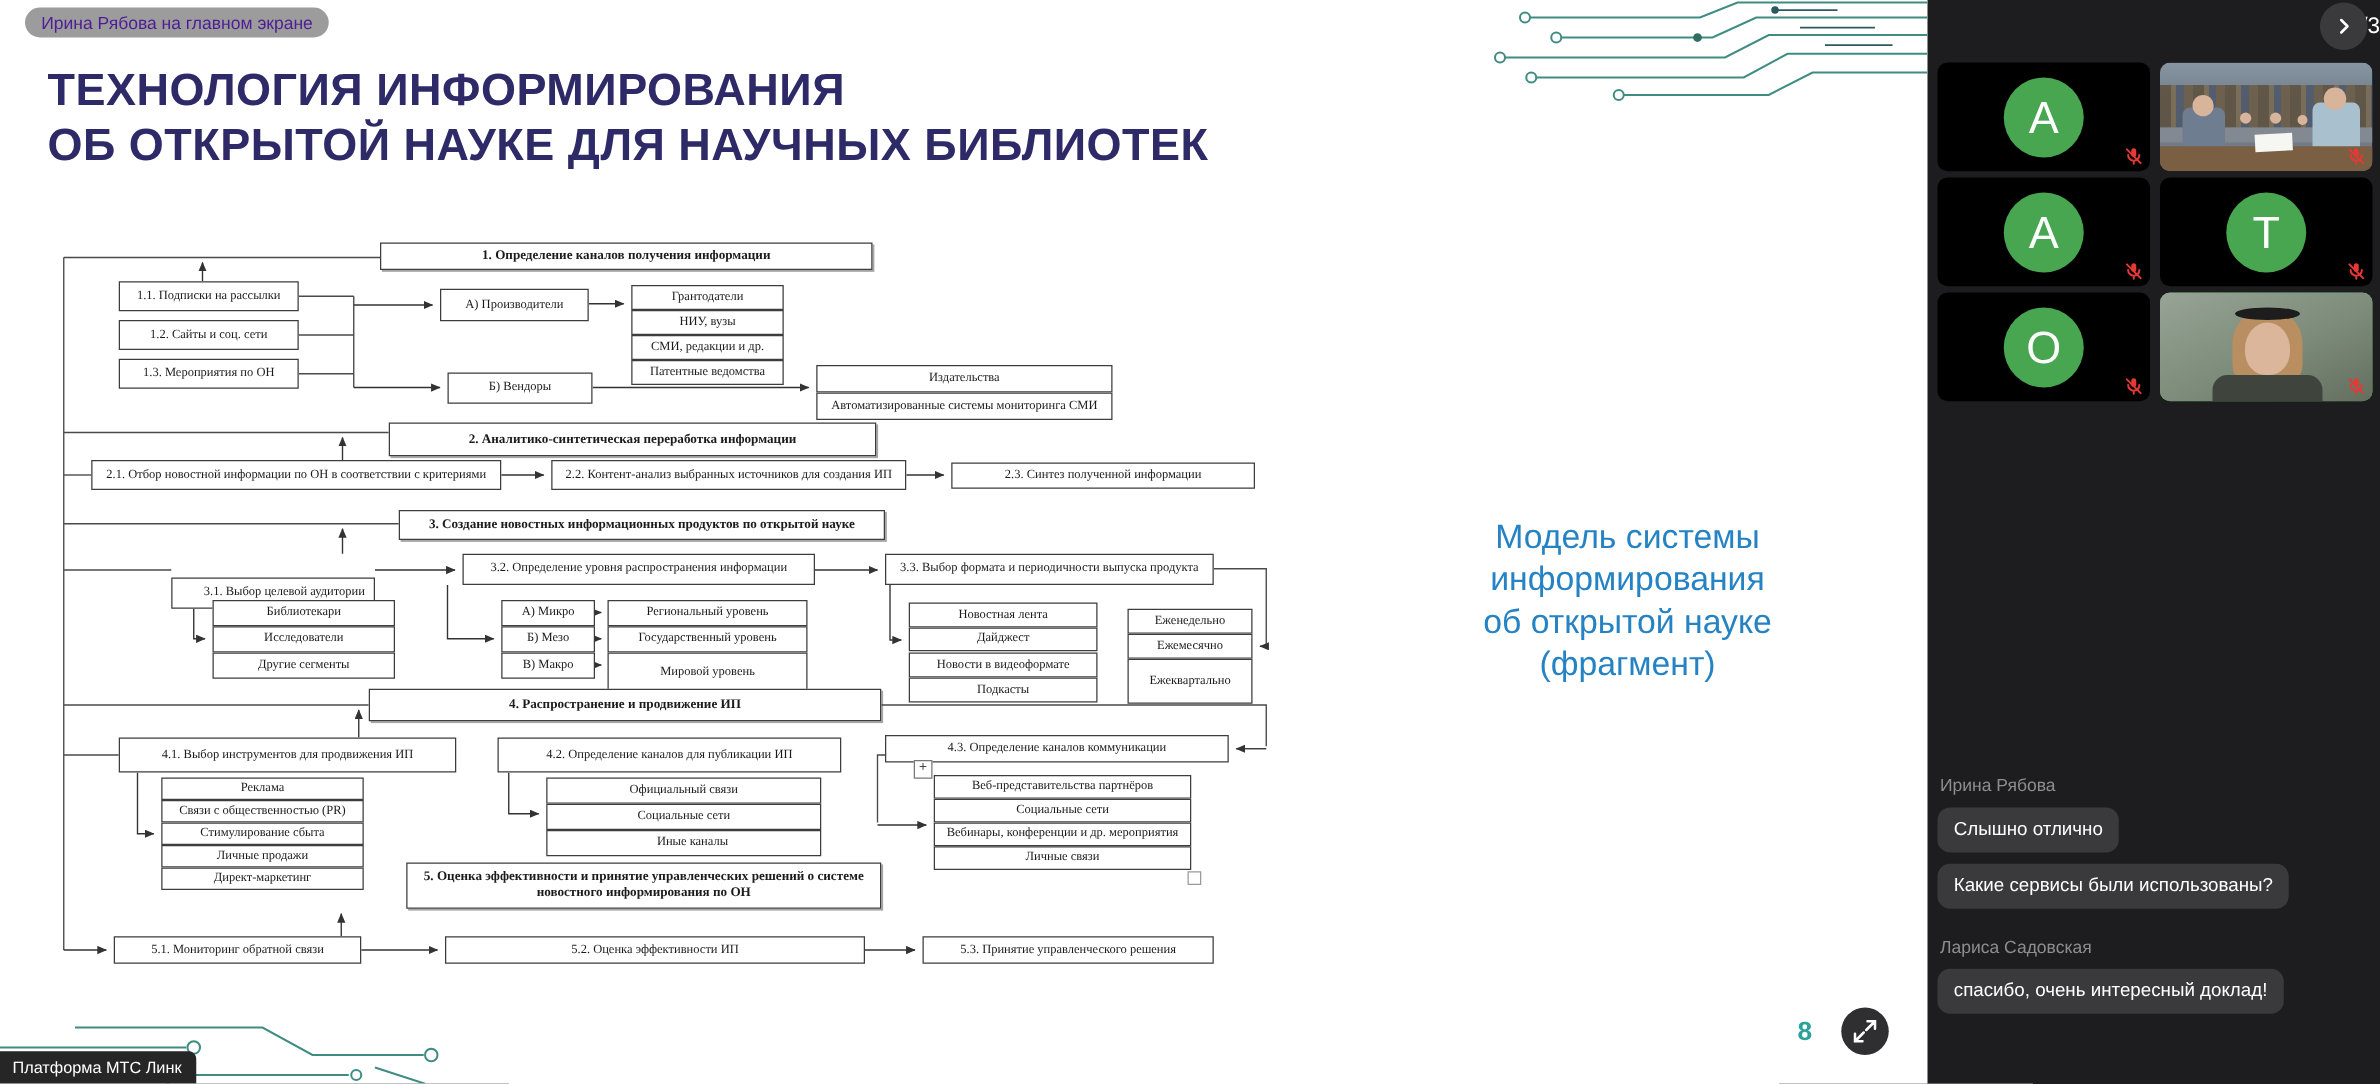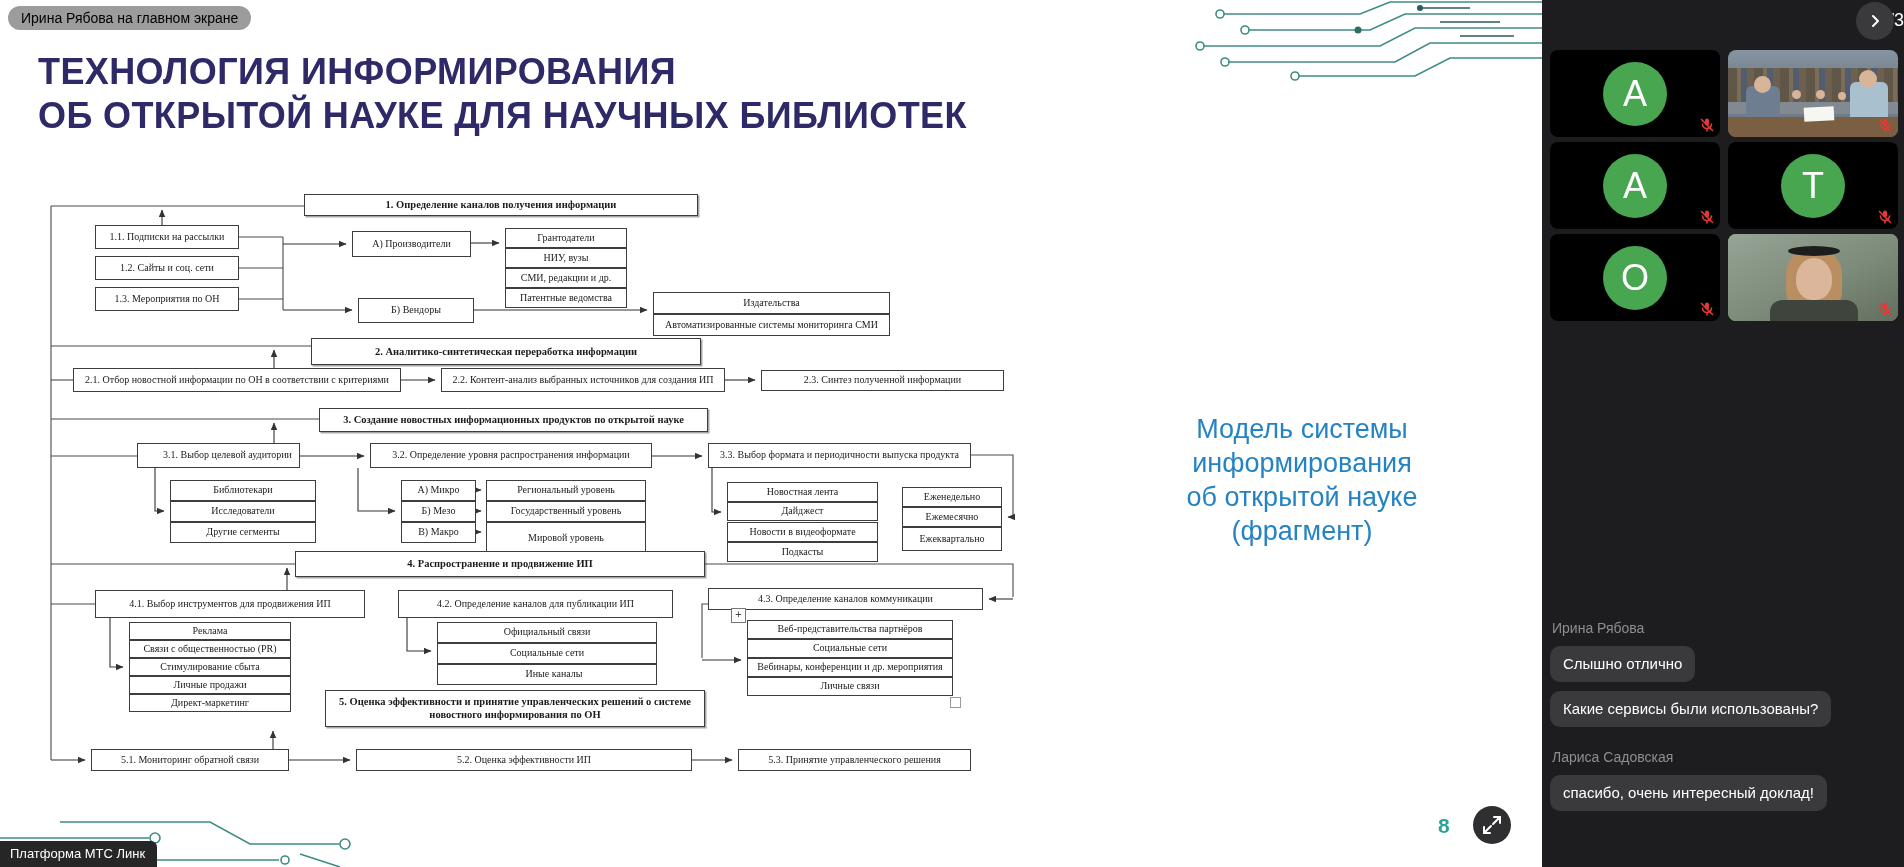--- a/index.html
+++ b/index.html
@@ -1,19 +1,19 @@
 <!DOCTYPE html>
 <html><head>
 <meta charset="utf-8">
 <style>
   html,body{margin:0;padding:0;background:#000;}
   #app{position:relative;width:1904px;height:867px;overflow:hidden;font-family:"Liberation Sans",sans-serif;background:#fff;}
   
   #slide{position:absolute;left:0;top:0;width:1542px;height:867px;background:#fff;overflow:hidden;}
-  .presenter-pill{position:absolute;left:8px;top:6px;background:rgba(148,148,148,.92);color:#000000;font-size:14px;
+  .presenter-pill{position:absolute;left:20px;top:6px;background:rgba(148,148,148,.92);color:#4c1d95;font-size:14px;
     padding:4px 13px;border-radius:13px;z-index:30;}
   .slide-title{position:absolute;left:38px;top:50px;color:#2e2a68;font-weight:700;font-size:36px;line-height:44px;letter-spacing:.4px;z-index:5;}
   .caption{position:absolute;left:1150px;top:412px;width:304px;text-align:center;color:#2583c4;font-weight:400;
     font-size:27px;line-height:34px;z-index:5;}
   .page-num{position:absolute;left:1438px;top:814px;color:#2ba39b;font-weight:700;font-size:21px;z-index:6;}
   .expand-btn{position:absolute;left:1473px;top:806px;width:38px;height:38px;border-radius:50%;background:#2f2f31;
     display:flex;align-items:center;justify-content:center;z-index:6;cursor:pointer;border:none;}
   .platform-badge{position:absolute;left:0;bottom:0;background:#262626;color:#fff;font-size:13px;
     padding:5px 12px 6px 10px;border-top-right-radius:6px;z-index:30;}
   .deco{position:absolute;z-index:1;}
@@ -184,39 +184,39 @@
         <div class="fnode" style="left: 505px; top: 268px; width: 122px; height: 20px;">СМИ, редакции и др.</div>
         <div class="fnode" style="left: 505px; top: 288px; width: 122px; height: 20px;">Патентные ведомства</div>
         <div class="fnode" style="left: 358px; top: 298px; width: 116px; height: 25px;">Б) Вендоры</div>
         <div class="fnode" style="left: 653px; top: 292px; width: 237px; height: 22px;">Издательства</div>
         <div class="fnode" style="left: 653px; top: 314px; width: 237px; height: 22px;">Автоматизированные системы мониторинга СМИ</div>
         <div class="fnode fhead" style="left: 311px; top: 338px; width: 390px; height: 27px;">2. Аналитико-синтетическая переработка информации</div>
         <div class="fnode" style="left: 73px; top: 368px; width: 328px; height: 24px;">2.1. Отбор новостной информации по ОН в соответствии с критериями</div>
         <div class="fnode" style="left: 441px; top: 368px; width: 284px; height: 24px;">2.2. Контент-анализ выбранных источников для создания ИП</div>
         <div class="fnode" style="left: 761px; top: 370px; width: 243px; height: 21px;">2.3. Синтез полученной информации</div>
         <div class="fnode fhead" style="left: 319px; top: 408px; width: 389px; height: 24px;">3. Создание новостных информационных продуктов по открытой науке</div>
-        <div class="fnode" style="left: 137px; top: 443px; width: 163px; height: 25px; padding-left: 20px;">3.1. Выбор целевой аудитории</div>
+        <div class="fnode" style="left: 137px; top: 462px; width: 163px; height: 25px; padding-left: 20px;">3.1. Выбор целевой аудитории</div>
         <div class="fnode" style="left: 370px; top: 443px; width: 282px; height: 25px;">3.2. Определение уровня распространения информации</div>
         <div class="fnode" style="left: 708px; top: 443px; width: 263px; height: 25px;">3.3. Выбор формата и периодичности выпуска продукта</div>
         <div class="fnode" style="left: 170px; top: 480px; width: 146px; height: 21px;">Библиотекари</div>
         <div class="fnode" style="left: 170px; top: 501px; width: 146px; height: 21px;">Исследователи</div>
         <div class="fnode" style="left: 170px; top: 522px; width: 146px; height: 21px;">Другие сегменты</div>
         <div class="fnode" style="left: 401px; top: 480px; width: 75px; height: 21px;">А) Микро</div>
         <div class="fnode" style="left: 401px; top: 501px; width: 75px; height: 21px;">Б) Мезо</div>
         <div class="fnode" style="left: 401px; top: 522px; width: 75px; height: 21px;">В) Макро</div>
         <div class="fnode" style="left: 486px; top: 480px; width: 160px; height: 21px;">Региональный уровень</div>
         <div class="fnode" style="left: 486px; top: 501px; width: 160px; height: 21px;">Государственный уровень</div>
         <div class="fnode" style="left: 486px; top: 522px; width: 160px; height: 32px;">Мировой уровень</div>
         <div class="fnode" style="left: 727px; top: 482px; width: 151px; height: 20px;">Новостная лента</div>
         <div class="fnode" style="left: 727px; top: 502px; width: 151px; height: 19px;">Дайджест</div>
         <div class="fnode" style="left: 727px; top: 522px; width: 151px; height: 20px;">Новости в видеоформате</div>
         <div class="fnode" style="left: 727px; top: 542px; width: 151px; height: 20px;">Подкасты</div>
         <div class="fnode" style="left: 902px; top: 487px; width: 100px; height: 20px;">Еженедельно</div>
         <div class="fnode" style="left: 902px; top: 507px; width: 100px; height: 20px;">Ежемесячно</div>
-        <div class="fnode" style="left: 902px; top: 527px; width: 100px; height: 24px;">Ежеквартально</div>
+        <div class="fnode" style="left: 902px; top: 527px; width: 100px; height: 36px;">Ежеквартально</div>
         <div class="fnode fhead" style="left: 295px; top: 551px; width: 410px; height: 26px;">4. Распространение и продвижение ИП</div>
         <div class="fnode" style="left: 95px; top: 590px; width: 270px; height: 28px;">4.1. Выбор инструментов для продвижения ИП</div>
         <div class="fnode" style="left: 398px; top: 590px; width: 275px; height: 28px;">4.2. Определение каналов для публикации ИП</div>
         <div class="fnode" style="left: 708px; top: 588px; width: 275px; height: 22px;">4.3. Определение каналов коммуникации</div>
         <div class="fnode" style="left: 129px; top: 622px; width: 162px; height: 18px;">Реклама</div>
         <div class="fnode" style="left: 129px; top: 640px; width: 162px; height: 18px;">Связи с общественностью (PR)</div>
         <div class="fnode" style="left: 129px; top: 658px; width: 162px; height: 18px;">Стимулирование сбыта</div>
         <div class="fnode" style="left: 129px; top: 676px; width: 162px; height: 18px;">Личные продажи</div>
         <div class="fnode" style="left: 129px; top: 694px; width: 162px; height: 18px;">Директ-маркетинг</div>
         <div class="fnode" style="left: 437px; top: 622px; width: 220px; height: 21px;">Официальный связи</div>

